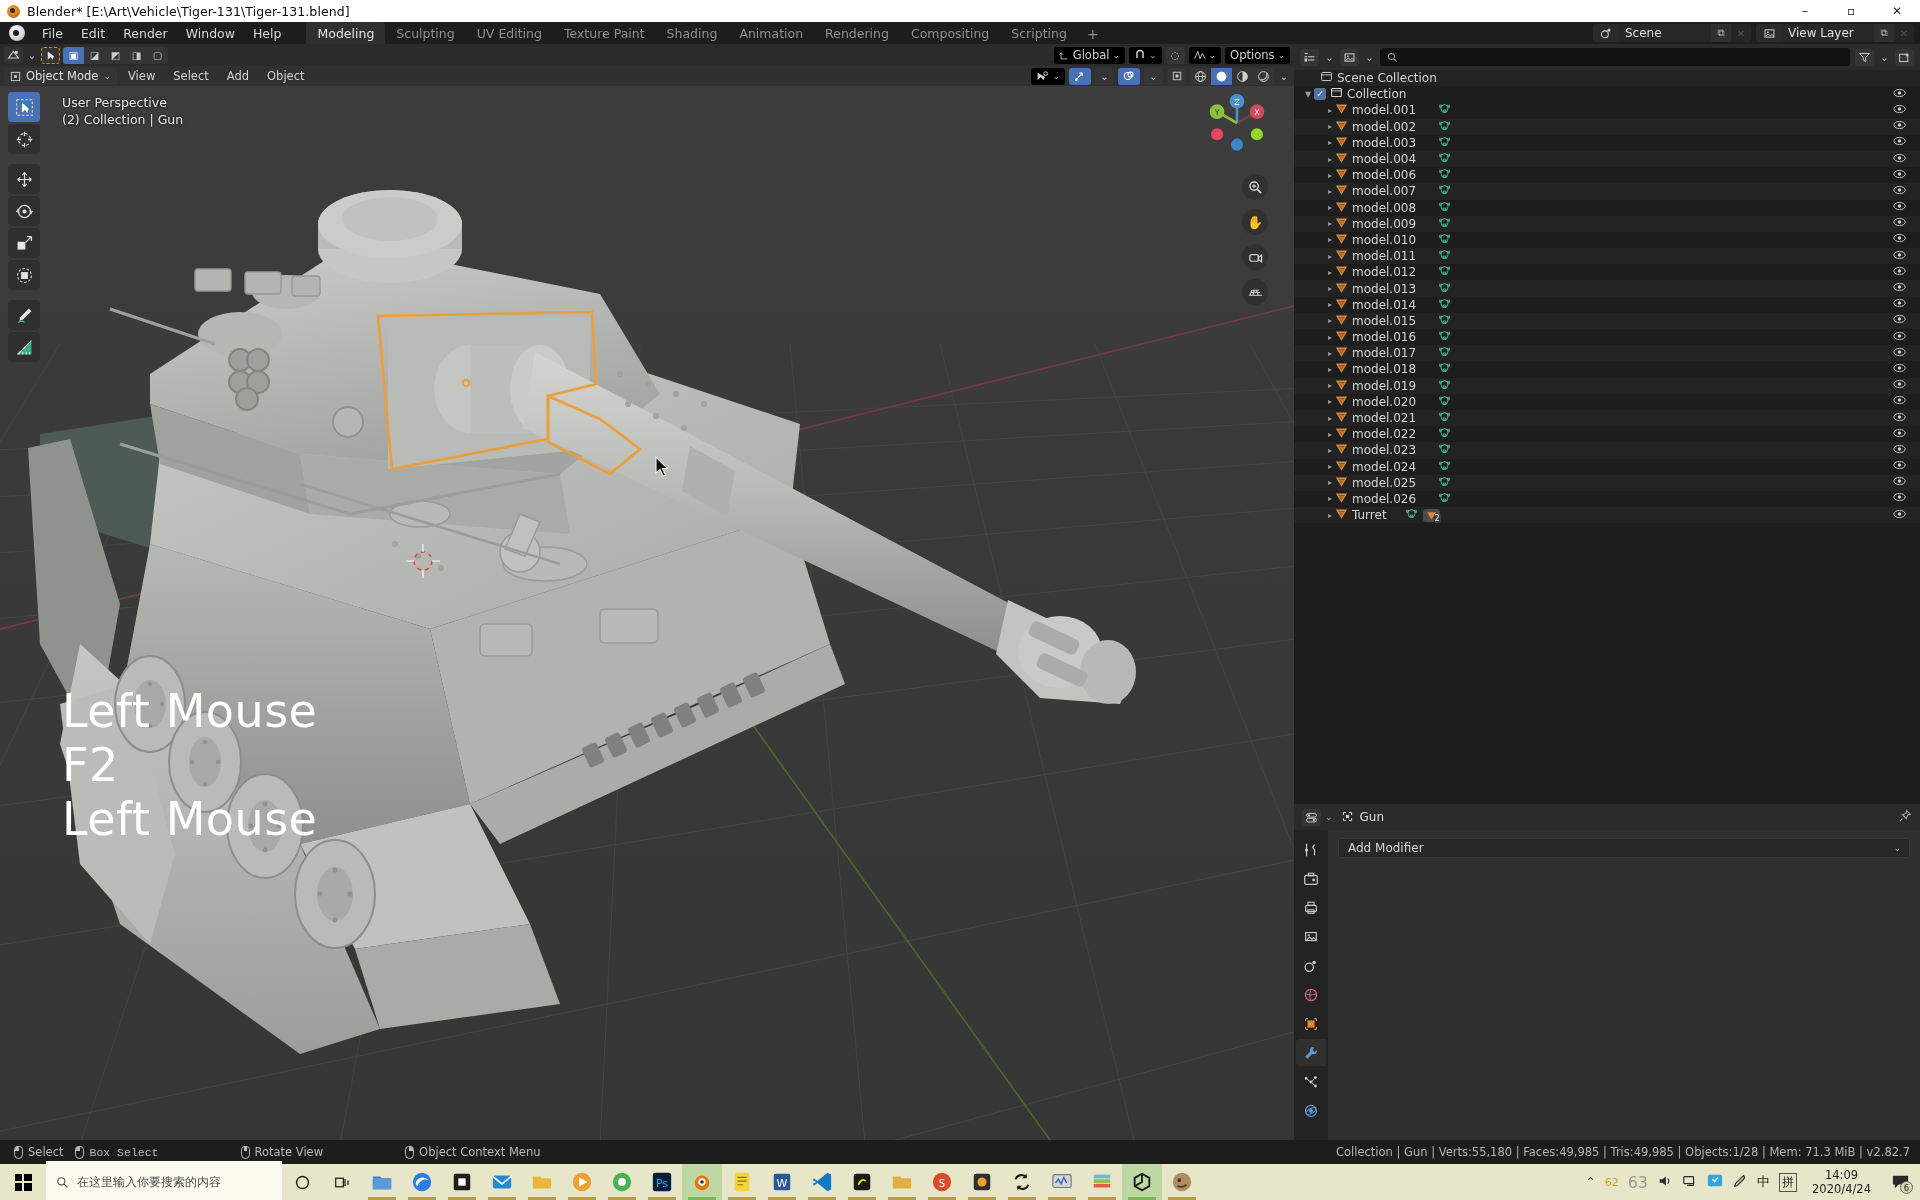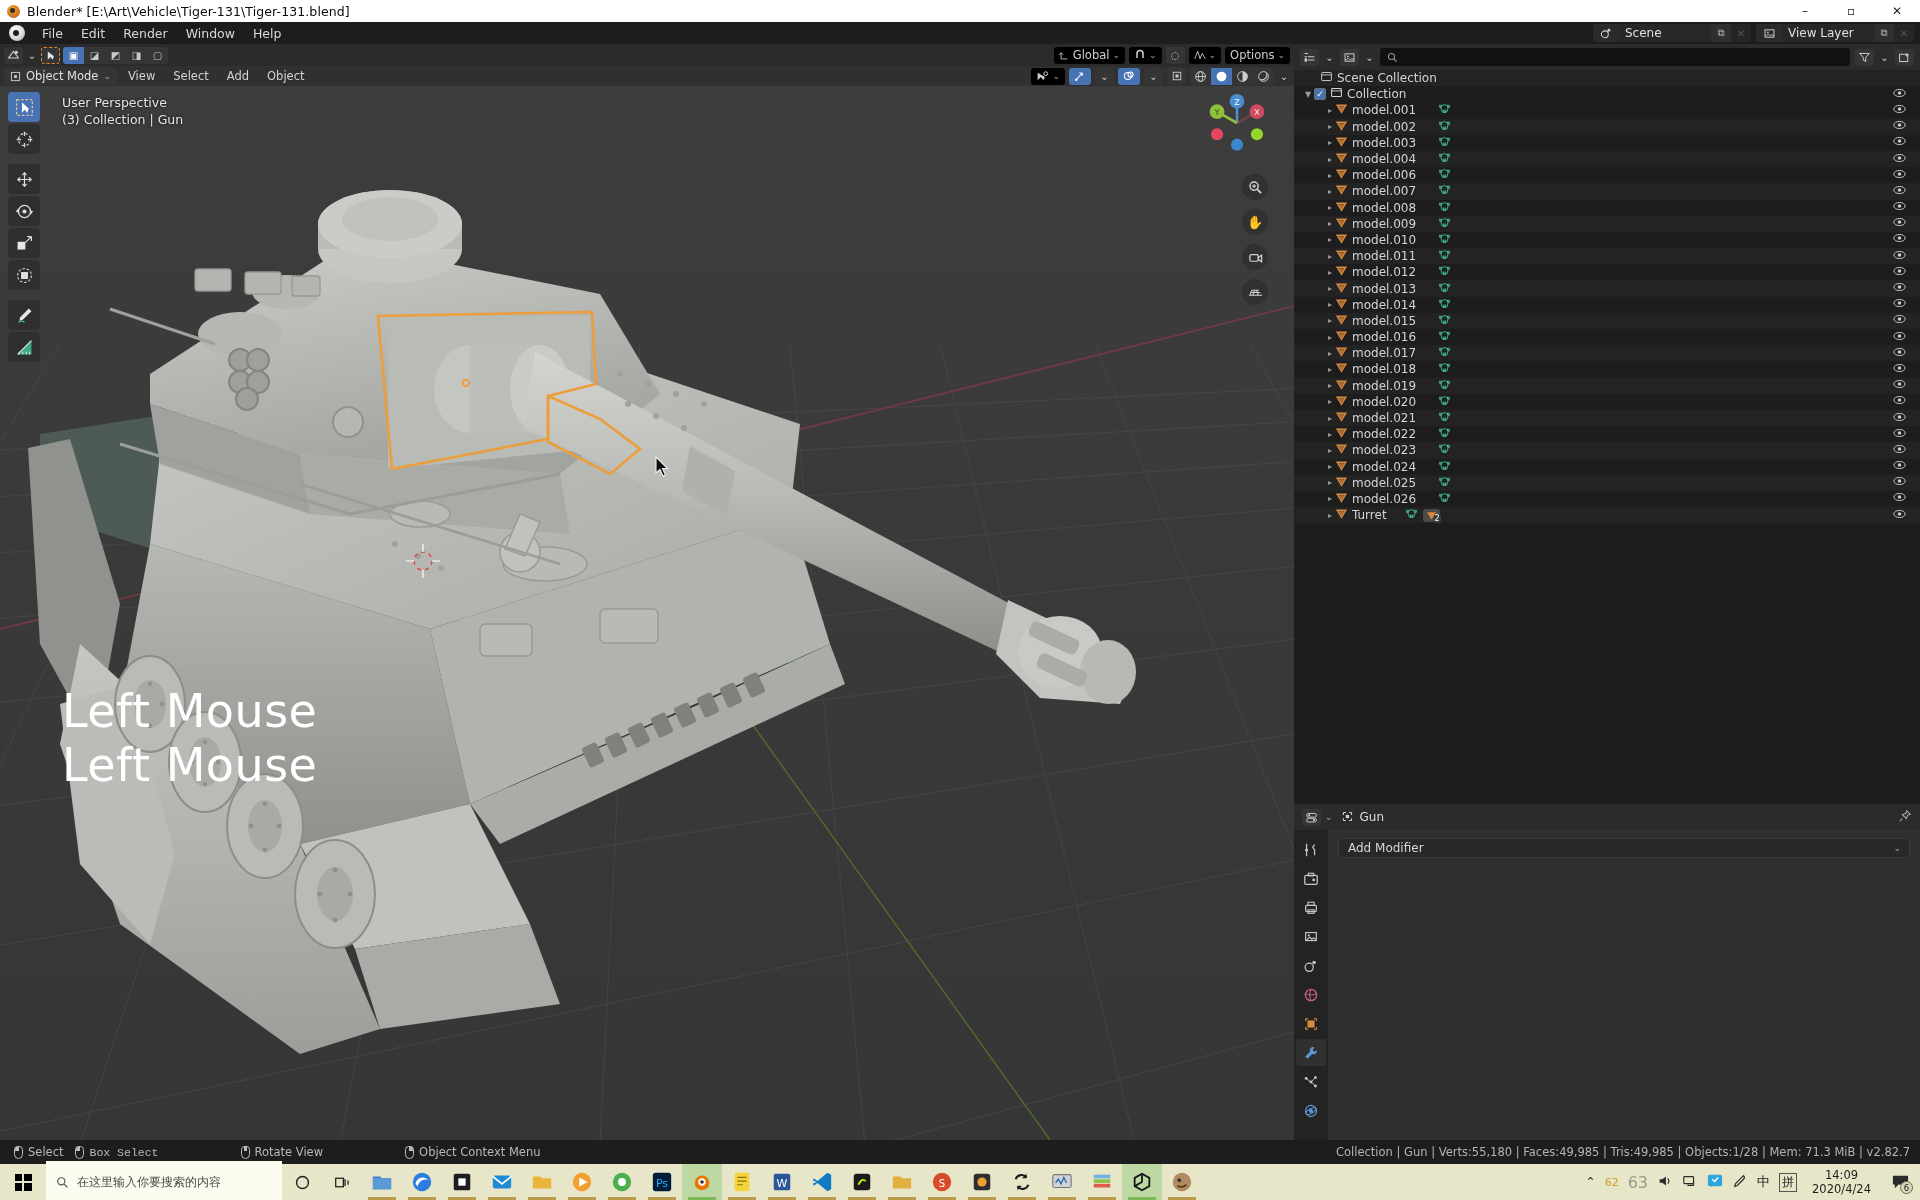--- a/index.html
+++ b/index.html
@@ -173,20 +173,32 @@
   </div>
 
   <div class="topbar">
     <div class="bl-logo"></div>
     <div class="menu-item">File</div>
     <div class="menu-item">Edit</div>
     <div class="menu-item">Render</div>
     <div class="menu-item">Window</div>
     <div class="menu-item">Help</div>
 
+    <div class="wtabs">
+      <div class="wtab active">Modeling</div>
+      <div class="wtab">Sculpting</div>
+      <div class="wtab">UV Editing</div>
+      <div class="wtab">Texture Paint</div>
+      <div class="wtab">Shading</div>
+      <div class="wtab">Animation</div>
+      <div class="wtab">Rendering</div>
+      <div class="wtab">Compositing</div>
+      <div class="wtab">Scripting</div>
+      <div class="wtab-plus">+</div>
+    </div>
 
     <div class="topbar-right">
       <div class="idblock">
         <div class="icn">
           <svg width="13" height="13" viewBox="0 0 16 16">
               <circle cx="6" cy="9" r="4.2" fill="none" stroke="#cfcfcf" stroke-width="1.3"></circle>
               <circle cx="11" cy="4" r="1.8" fill="#cfcfcf"></circle>
             </svg>
         </div>
         <div class="nm">Scene</div>
@@ -523,21 +535,21 @@
                 <path d="M4.2 11.8 A6 6 0 0 0 11.8 4.2" fill="none" stroke="#cfcfcf" stroke-width="1.3"></path>
               </svg>
           </div>
         </div>
         <div class="icobox" style="background:transparent;width:12px;">⌄</div>
       </div>
     </div>
 
     <div class="vp-text">
       <div>User Perspective</div>
-      <div>(3) Collection | Gun</div>
+      <div>(2) Collection | Gun</div>
     </div>
 
     <div class="tools">
       <div class="tl act">
         <svg width="19" height="19" viewBox="0 0 22 22">
             <rect x="2" y="2" width="18" height="18" fill="none" stroke="#ffd9a0" stroke-width="1.2" stroke-dasharray="3 2"></rect>
             <path d="M8 5 L8 17 L11.5 13.5 L14 17.5 L16 12.5 Z" fill="#fff"></path>
           </svg>
       </div>
       <div class="tl">
@@ -620,20 +632,21 @@
       </div>
       <div class="vr">
         <svg width="15" height="15" viewBox="0 0 16 16">
             <path d="M1 11 L15 11 M3 8 L13 8 M4.5 5.5 L11.5 5.5 M5 11 L7 5.5 M11 11 L9 5.5 M2 11 L4 5.5" stroke="#d5d5d5" stroke-width="1.1" fill="none"></path>
           </svg>
       </div>
     </div>
 
     <div class="overlay-keys">
       <div>Left Mouse</div>
+      <div>F2</div>
       <div>Left Mouse</div>
     </div>
 
     <svg class="cursor" width="18" height="24" viewBox="0 0 18 24">
       <path d="M1 1 L1 17 L5 13.5 L8 20 L10.5 19 L7.5 12.5 L12.5 12.5 Z" fill="#0d0d0d" stroke="#f0f0f0" stroke-width="1.1"></path>
     </svg>
   </div>
 
   <div class="outliner">
     <div class="ol-head">

